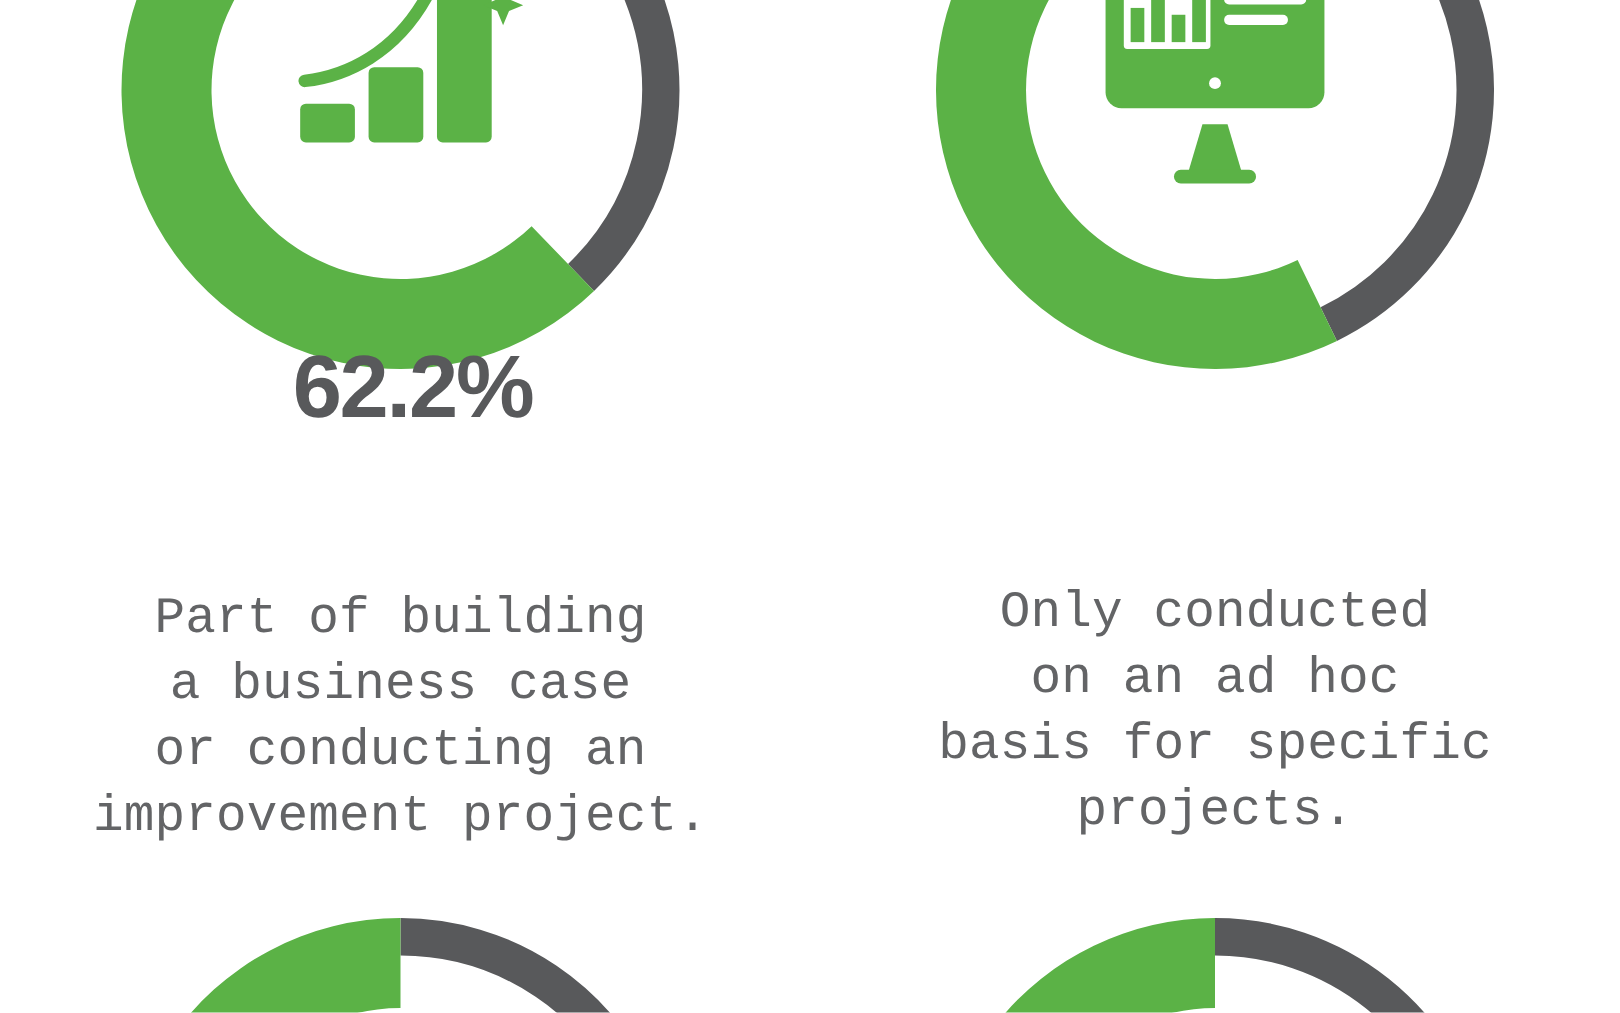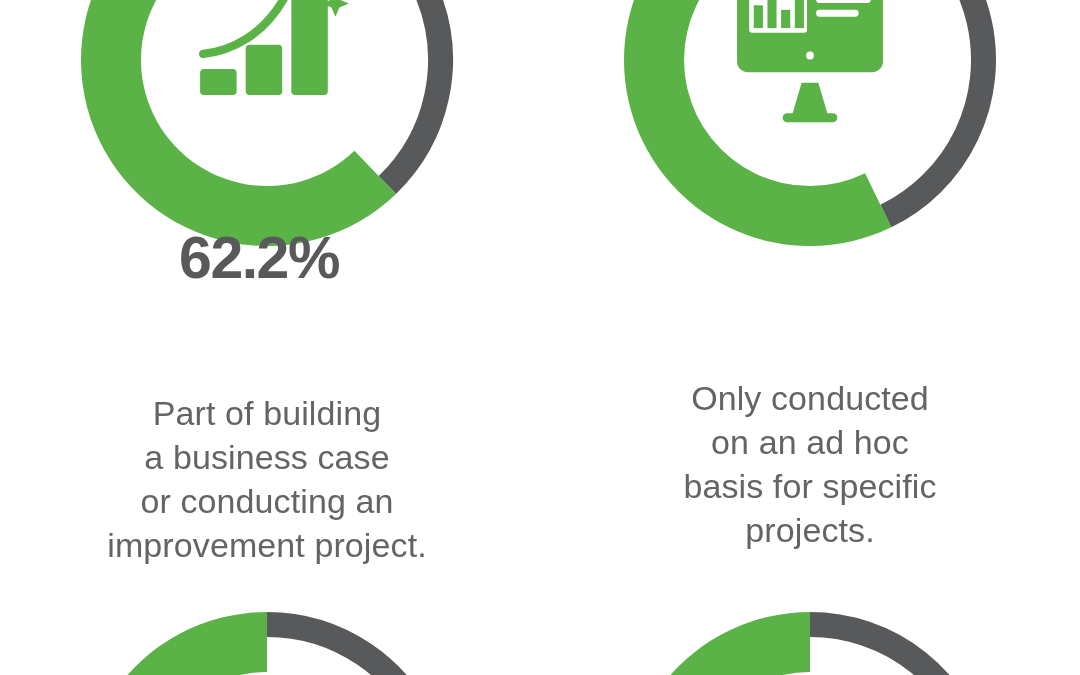--- a/index.html
+++ b/index.html
@@ -67,38 +67,38 @@
     position: absolute;
     width: 400px;
     text-align: center;
     font-family: "Liberation Sans", sans-serif;
     font-size: 59px;
     font-weight: bold;
     letter-spacing: -1.5px;
     color: #58595B;
     line-height: 1;
   }
-  #pct-left  { left:  59px; top: 229px; }
+  #pct-left  { left:  75px; top: 229px; }
   #pct-right { left: 610px; top: 229px; }
 
   
   .caption {
     position: absolute;
     width: 440px;
     text-align: center;
-    font-family: Liberation Sans, sans-serif;
+    font-family: Liberation Mono, monospace;
     font-size: 34px;
     font-weight: 300;
     color: #636466;
     line-height: 44px;
     letter-spacing: 0.1px;
     white-space: pre-line;
   }
   #caption-left  { left:  47px; top: 391px; }
-  #caption-right { left: 590px; top: 376px; }
+  #caption-right { left: 590px; top: 387px; }
 </style>
 </head>
 <body>
 
 <div id="stage">
 
   <div class="gauge" id="gauge-top-left">
     <svg viewBox="0 0 400 400">
 
       <path fill="none" stroke="#58595B" stroke-width="25" d="M 200 26.5 A 173.5 173.5 0 0 1 320.35 324.97"></path>

